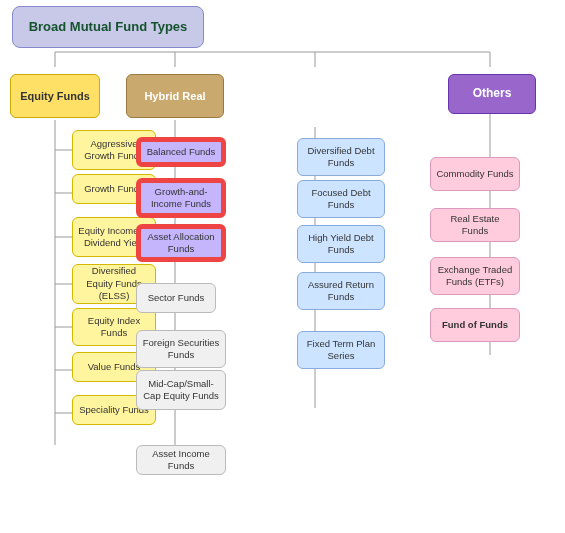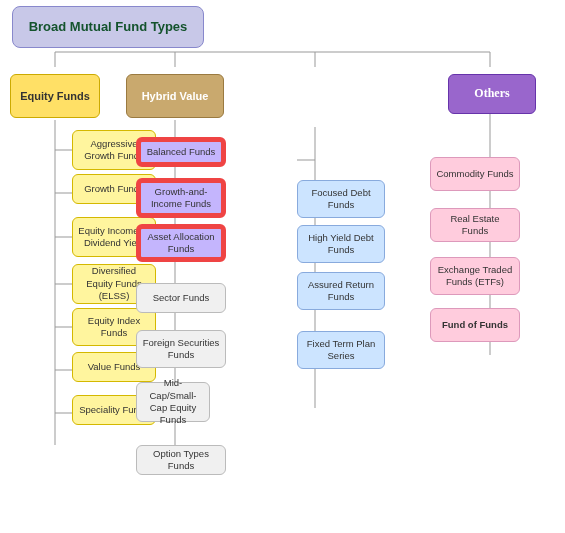--- a/index.html
+++ b/index.html
@@ -39,21 +39,21 @@
       border-radius: 6px;
       padding: 4px 5px;
       display: flex;
       align-items: center;
       justify-content: center;
     }
 
     .n-yellow { background: #fff59e; border: 1px solid #d4b800; }
     .n-tan    { background: #c9a96e; border: 1px solid #9a7a40; color: #fff; font-weight: bold; }
     .n-blue-hdr { background: #6699cc; border: 1px solid #3366aa; color: #fff; font-weight: bold; }
-    .n-purple-hdr { background: #9966cc; border: 1px solid #6633aa; color: #fff; font-weight: bold; font-family: Liberation Serif, serif; }
+    .n-purple-hdr { background: #9966cc; border: 1px solid #6633aa; color: #fff; font-weight: bold; }
     .n-equity-hdr { background: #ffe066; border: 1px solid #ccaa00; font-weight: bold; }
     .n-blue-sub { background: #cce4ff; border: 1px solid #88aadd; }
     .n-pink-sub { background: #ffccdd; border: 1px solid #dd99bb; }
     .n-white-sub { background: #c4b5fd; border: 5px solid #ef4444; }
     .n-gray-sub  { background: #f0f0f0; border: 1px solid #bbbbbb; }
     .n-title { background: #c8c8e8; border: 1.5px solid #8888cc; font-size: 13px; font-weight: bold; border-radius: 8px; color: #14532d; }
   </style>
 </head>
 <body>
 
@@ -109,31 +109,32 @@
   <div class="node n-equity-hdr" style="left:10px; top:74px; width:90px; height:44px; font-size:11px; font-weight:bold;text-align:center;">Equity Funds</div>
 
   <div class="node n-yellow" style="left:72px; top:130px; width:84px; height:40px;">Aggressive Growth Funds</div>
   <div class="node n-yellow" style="left:72px; top:174px; width:84px; height:30px;">Growth Funds</div>
   <div class="node n-yellow" style="left:72px; top:217px; width:84px; height:40px;">Equity Income or Dividend Yield</div>
   <div class="node n-yellow" style="left:72px; top:264px; width:84px; height:40px;">Diversified Equity Funds (ELSS)</div>
   <div class="node n-yellow" style="left:72px; top:308px; width:84px; height:38px;">Equity Index Funds</div>
   <div class="node n-yellow" style="left:72px; top:352px; width:84px; height:30px;">Value Funds</div>
   <div class="node n-yellow" style="left:72px; top:395px; width:84px; height:30px;">Speciality Funds</div>
 
-  <div class="node n-tan" style="left:126px; top:74px; width:98px; height:44px; font-size:11px; font-weight:bold;">Hybrid Value</div>
+  <div class="node n-tan" style="left:126px; top:74px; width:98px; height:44px; font-size:11px; font-weight:bold;">Hybrid Real</div>
 
   <div class="node n-white-sub" style="left:136px; top:137px; width:90px; height:30px;">Balanced Funds</div>
   <div class="node n-white-sub" style="left:136px; top:178px; width:90px; height:40px;">Growth-and-Income Funds</div>
   <div class="node n-white-sub" style="left:136px; top:224px; width:90px; height:38px;">Asset Allocation Funds</div>
-  <div class="node n-gray-sub" style="left:136px; top:283px; width:90px; height:30px;">Sector Funds</div>
+  <div class="node n-gray-sub" style="left:136px; top:283px; width:80px; height:30px;">Sector Funds</div>
   <div class="node n-gray-sub" style="left:136px; top:330px; width:90px; height:38px;">Foreign Securities Funds</div>
-  <div class="node n-gray-sub" style="left:136px; top:382px; width:74px; height:40px;">Mid-Cap/Small-Cap Equity Funds</div>
-  <div class="node n-gray-sub" style="left:136px; top:445px; width:90px; height:30px;">Option Types Funds</div>
+  <div class="node n-gray-sub" style="left:136px; top:370px; width:90px; height:40px;">Mid-Cap/Small-Cap Equity Funds</div>
+  <div class="node n-gray-sub" style="left:136px; top:445px; width:90px; height:30px;">Asset Income Funds</div>
 
 
+  <div class="node n-blue-sub" style="left:297px; top:138px; width:88px; height:38px;">Diversified Debt Funds</div>
   <div class="node n-blue-sub" style="left:297px; top:180px; width:88px; height:38px;">Focused Debt Funds</div>
   <div class="node n-blue-sub" style="left:297px; top:225px; width:88px; height:38px;">High Yield Debt Funds</div>
   <div class="node n-blue-sub" style="left:297px; top:272px; width:88px; height:38px;">Assured Return Funds</div>
   <div class="node n-blue-sub" style="left:297px; top:331px; width:88px; height:38px;">Fixed Term Plan Series</div>
 
   <div class="node n-purple-hdr" style="left:448px; top:74px; width:88px; height:40px; font-size:12px; font-weight:bold;">Others</div>
 
   <div class="node n-pink-sub" style="left:430px; top:157px; width:90px; height:34px;">Commodity Funds</div>
   <div class="node n-pink-sub" style="left:430px; top:208px; width:90px; height:34px;">Real Estate Funds</div>
   <div class="node n-pink-sub" style="left:430px; top:257px; width:90px; height:38px;">Exchange Traded Funds (ETFs)</div>

